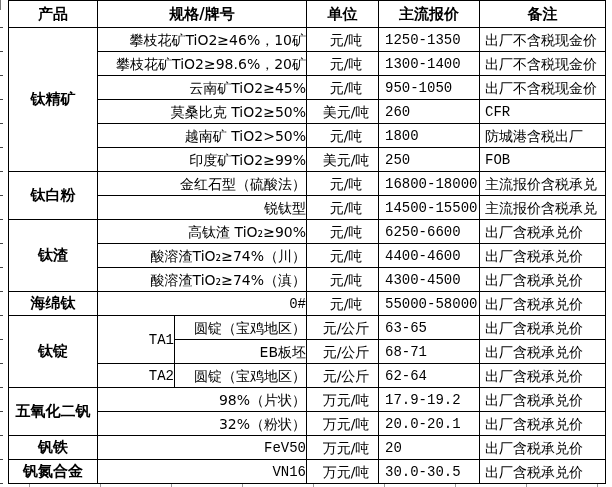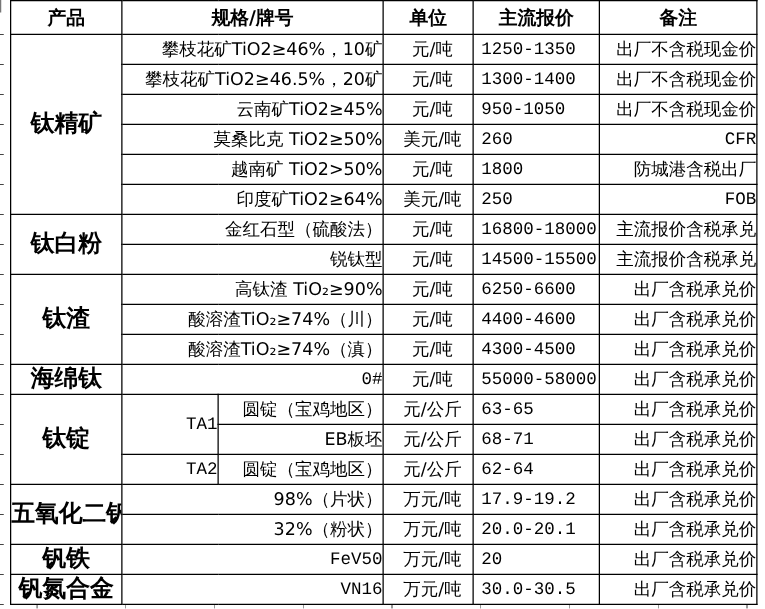--- a/index.html
+++ b/index.html
@@ -54,27 +54,27 @@
   }
   .price-table tr { height: 24px; }
   .price-table tr.header-row { height: 27px; }
   .price-table th {
     font-weight: bold;
     font-size: 15px;
     text-align: center;
   }
   td.product {
     font-weight: bold;
-    font-size: 19px;
+    font-size: 15px;
     text-align: center;
   }
   td.spec, td.brand { text-align: right; padding-left: 4px; }
   td.unit  { text-align: center; padding-left: 7px; }
   td.price { text-align: left; padding-left: 6px; }
-  td.note  { text-align: right; padding-left: 5px; }
+  td.note  { text-align: left; padding-left: 5px; }
   .mono { font-family: Liberation Mono, monospace; font-size: 14px; }
 </style>
 </head>
 <body>
 
 <div class="stage">
   <div class="top-left-tick"></div>
   <div class="left-ticks"></div>
   <div class="bottom-ticks"></div>
 
@@ -98,21 +98,21 @@
     </tr>
 
     <tr>
       <td class="product" rowspan="6">钛精矿</td>
       <td class="spec" colspan="2">攀枝花矿TiO2≥46%，10矿</td>
       <td class="unit">元/吨</td>
       <td class="price mono">1250-1350</td>
       <td class="note">出厂不含税现金价</td>
     </tr>
     <tr>
-      <td class="spec" colspan="2">攀枝花矿TiO2≥46.5%，20矿</td>
+      <td class="spec" colspan="2">攀枝花矿TiO2≥98.6%，20矿</td>
       <td class="unit">元/吨</td>
       <td class="price mono">1300-1400</td>
       <td class="note">出厂不含税现金价</td>
     </tr>
     <tr>
       <td class="spec" colspan="2">云南矿TiO2≥45%</td>
       <td class="unit">元/吨</td>
       <td class="price mono">950-1050</td>
       <td class="note">出厂不含税现金价</td>
     </tr>
@@ -122,21 +122,21 @@
       <td class="price mono">260</td>
       <td class="note mono">CFR</td>
     </tr>
     <tr>
       <td class="spec" colspan="2">越南矿 TiO2&gt;50%</td>
       <td class="unit">元/吨</td>
       <td class="price mono">1800</td>
       <td class="note">防城港含税出厂</td>
     </tr>
     <tr>
-      <td class="spec" colspan="2">印度矿TiO2≥64%</td>
+      <td class="spec" colspan="2">印度矿TiO2≥99%</td>
       <td class="unit">美元/吨</td>
       <td class="price mono">250</td>
       <td class="note mono">FOB</td>
     </tr>
 
     <tr>
       <td class="product" rowspan="2">钛白粉</td>
       <td class="spec" colspan="2">金红石型（硫酸法）</td>
       <td class="unit">元/吨</td>
       <td class="price mono">16800-18000</td>

